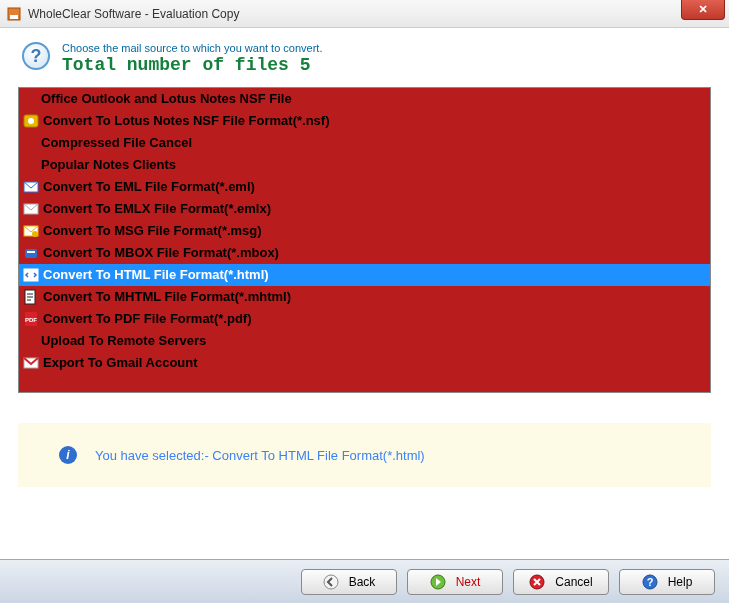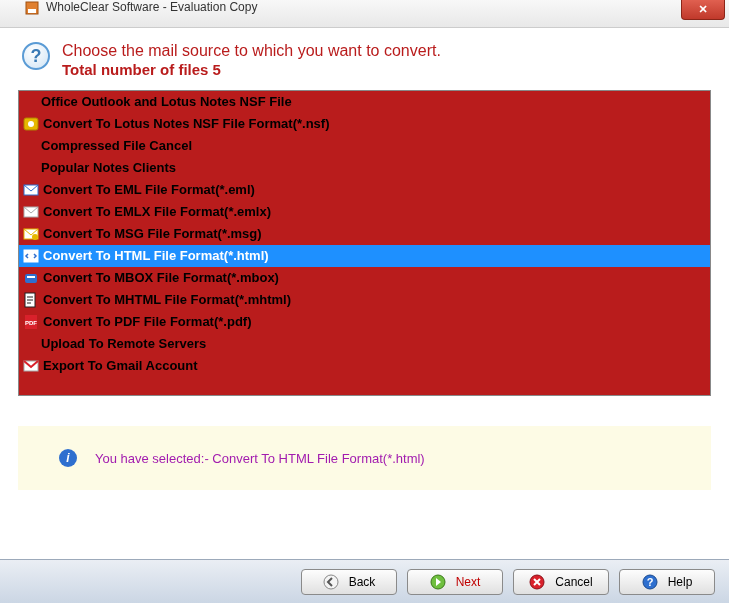--- a/index.html
+++ b/index.html
@@ -3,22 +3,22 @@
 <meta charset="utf-8">
 <style>
 * { box-sizing: border-box; margin: 0; padding: 0; font-family: "Segoe UI", Tahoma, sans-serif; }
 body { background: #fff; width: 729px; height: 603px; overflow: hidden; }
 
 .titlebar {
   height: 28px;
   background: linear-gradient(#f8f8f8, #e8e8e8);
   border-bottom: 1px solid #ccc;
   display: flex;
-  align-items: flex-start;
-  padding: 0 24px;
+  align-items: center;
+  padding: 0 6px;
   position: relative;
 }
 .titlebar .app-icon { width: 16px; height: 16px; margin-right: 6px; }
 .titlebar .title { font-size: 12px; color: #333; }
 .close-btn {
   position: absolute; right: 4px; top: 0;
   width: 44px; height: 20px;
   background: linear-gradient(#e06050, #c0392b);
   border: 1px solid #8b2518;
   border-top: none;
@@ -35,22 +35,22 @@
 
 .header-row { display: flex; align-items: flex-start; gap: 12px; margin-bottom: 12px; padding-left: 4px; }
 .help-circle {
   width: 28px; height: 28px; border-radius: 50%;
   border: 2px solid #5a9bd5;
   background: radial-gradient(circle at 40% 30%, #fff, #d0e4f5);
   display: flex; align-items: center; justify-content: center;
   color: #3a7ab5; font-weight: bold; font-size: 18px;
   flex-shrink: 0;
 }
-.header-text1 { font-size: 16px; color: #b91c1c; }
-.header-text2 { font-size: 15px; color: #b91c1c; font-weight: bold; margin-top: 1px; }
+.header-text1 { font-size: 11px; color: #0369a1; }
+.header-text2 { font-size: 18px; color: #15803d; font-weight: bold; margin-top: 1px; font-family: Liberation Mono, monospace; }
 
 .listbox {
   border: 1px solid #888;
   height: 306px;
   overflow: hidden;
   background: #b91c1c;
   position: relative;
   display: flex;
 }
 .list-inner { flex: 1; overflow-y: auto; }
@@ -78,21 +78,21 @@
   height: 64px;
   display: flex; align-items: center;
   padding: 0 40px;
   gap: 18px;
 }
 .info-circle {
   width: 18px; height: 18px; border-radius: 50%;
   background: #2e6fcf; color: #fff; font-size: 12px; font-style: italic; font-weight: bold;
   display: flex; align-items: center; justify-content: center;
 }
-.status-text { font-size: 13px; color: #a21caf; }
+.status-text { font-size: 13px; color: #3b82f6; }
 
 .footer {
   height: 44px;
   background: linear-gradient(#eaeef4, #cbd6e4);
   border-top: 1px solid #9ca9ba;
   display: flex; align-items: center; justify-content: flex-end;
   padding: 0 14px; gap: 10px;
 }
 .btn {
   height: 26px; min-width: 96px;
@@ -166,37 +166,37 @@
         <div class="li-row item">
           <span class="li-icon">
             <svg width="16" height="16">
               <rect x="1" y="3" width="14" height="10" fill="#fff" stroke="#e6b800"></rect>
               <path d="M1 3 L8 9 L15 3" fill="none" stroke="#e6b800"></path>
               <circle cx="12" cy="11" r="3" fill="#e6b800"></circle>
             </svg>
           </span>
           <span>Convert To MSG File Format(*.msg)</span>
         </div>
+        <div class="li-row item">
+          <span class="li-icon">
+            <svg width="16" height="16">
+              <rect x="2" y="4" width="12" height="9" rx="2" fill="#2e6fcf"></rect>
+              <rect x="4" y="6" width="8" height="2" fill="#fff"></rect>
+            </svg>
+          </span>
+          <span>Convert To MBOX File Format(*.mbox)</span>
+        </div>
         <div class="li-row item selected">
           <span class="li-icon">
             <svg width="16" height="16">
               <rect x="1" y="2" width="14" height="12" fill="#fff" stroke="#fff"></rect>
               <path d="M5 6 L3 8 L5 10 M11 6 L13 8 L11 10" fill="none" stroke="#2e6fcf" stroke-width="1.5"></path>
             </svg>
           </span>
           <span>Convert To HTML File Format(*.html)</span>
-        </div>
-        <div class="li-row item">
-          <span class="li-icon">
-            <svg width="16" height="16">
-              <rect x="2" y="4" width="12" height="9" rx="2" fill="#2e6fcf"></rect>
-              <rect x="4" y="6" width="8" height="2" fill="#fff"></rect>
-            </svg>
-          </span>
-          <span>Convert To MBOX File Format(*.mbox)</span>
         </div>
         <div class="li-row item">
           <span class="li-icon">
             <svg width="16" height="16">
               <rect x="2" y="1" width="10" height="14" fill="#fff" stroke="#222"></rect>
               <path d="M4 5 H10 M4 8 H10 M4 11 H8" stroke="#222"></path>
             </svg>
           </span>
           <span>Convert To MHTML File Format(*.mhtml)</span>
         </div>

